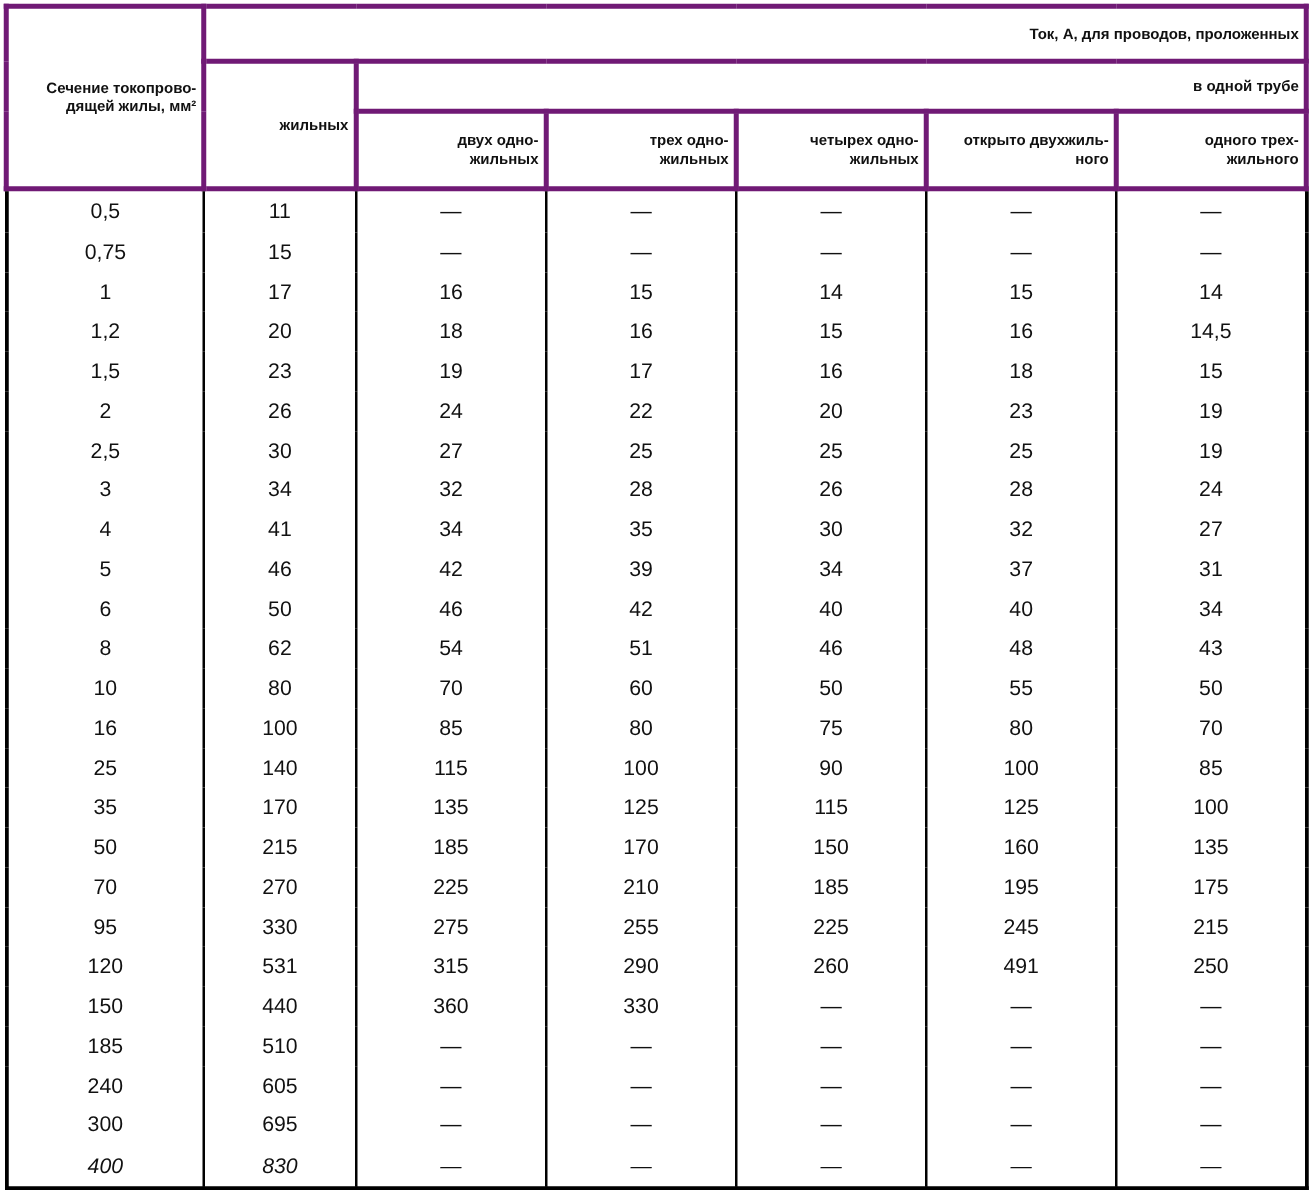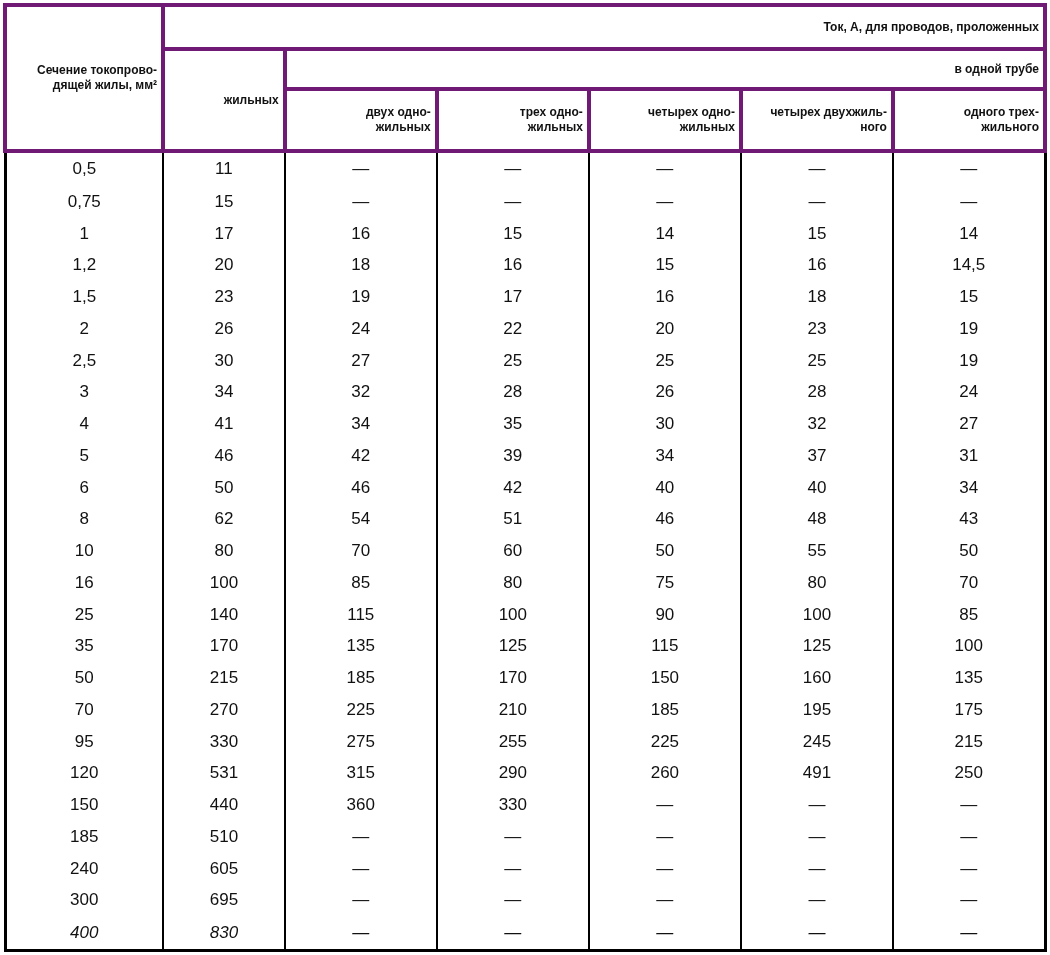--- a/index.html
+++ b/index.html
@@ -74,21 +74,21 @@
         <th rowspan="2">жильных</th>
         <th colspan="5">в одной трубе</th>
       </tr>
       <tr class="r3">
         <th>двух одно-
 жильных</th>
         <th>трех одно-
 жильных</th>
         <th>четырех одно-
 жильных</th>
-        <th>четырех двухжиль-
+        <th>открыто двухжиль-
 ного</th>
         <th>одного трех-
 жильного</th>
       </tr>
     </thead>
     <tbody>
         <tr>
           <td>0,5</td>
           <td>11</td>
           <td>—</td>

